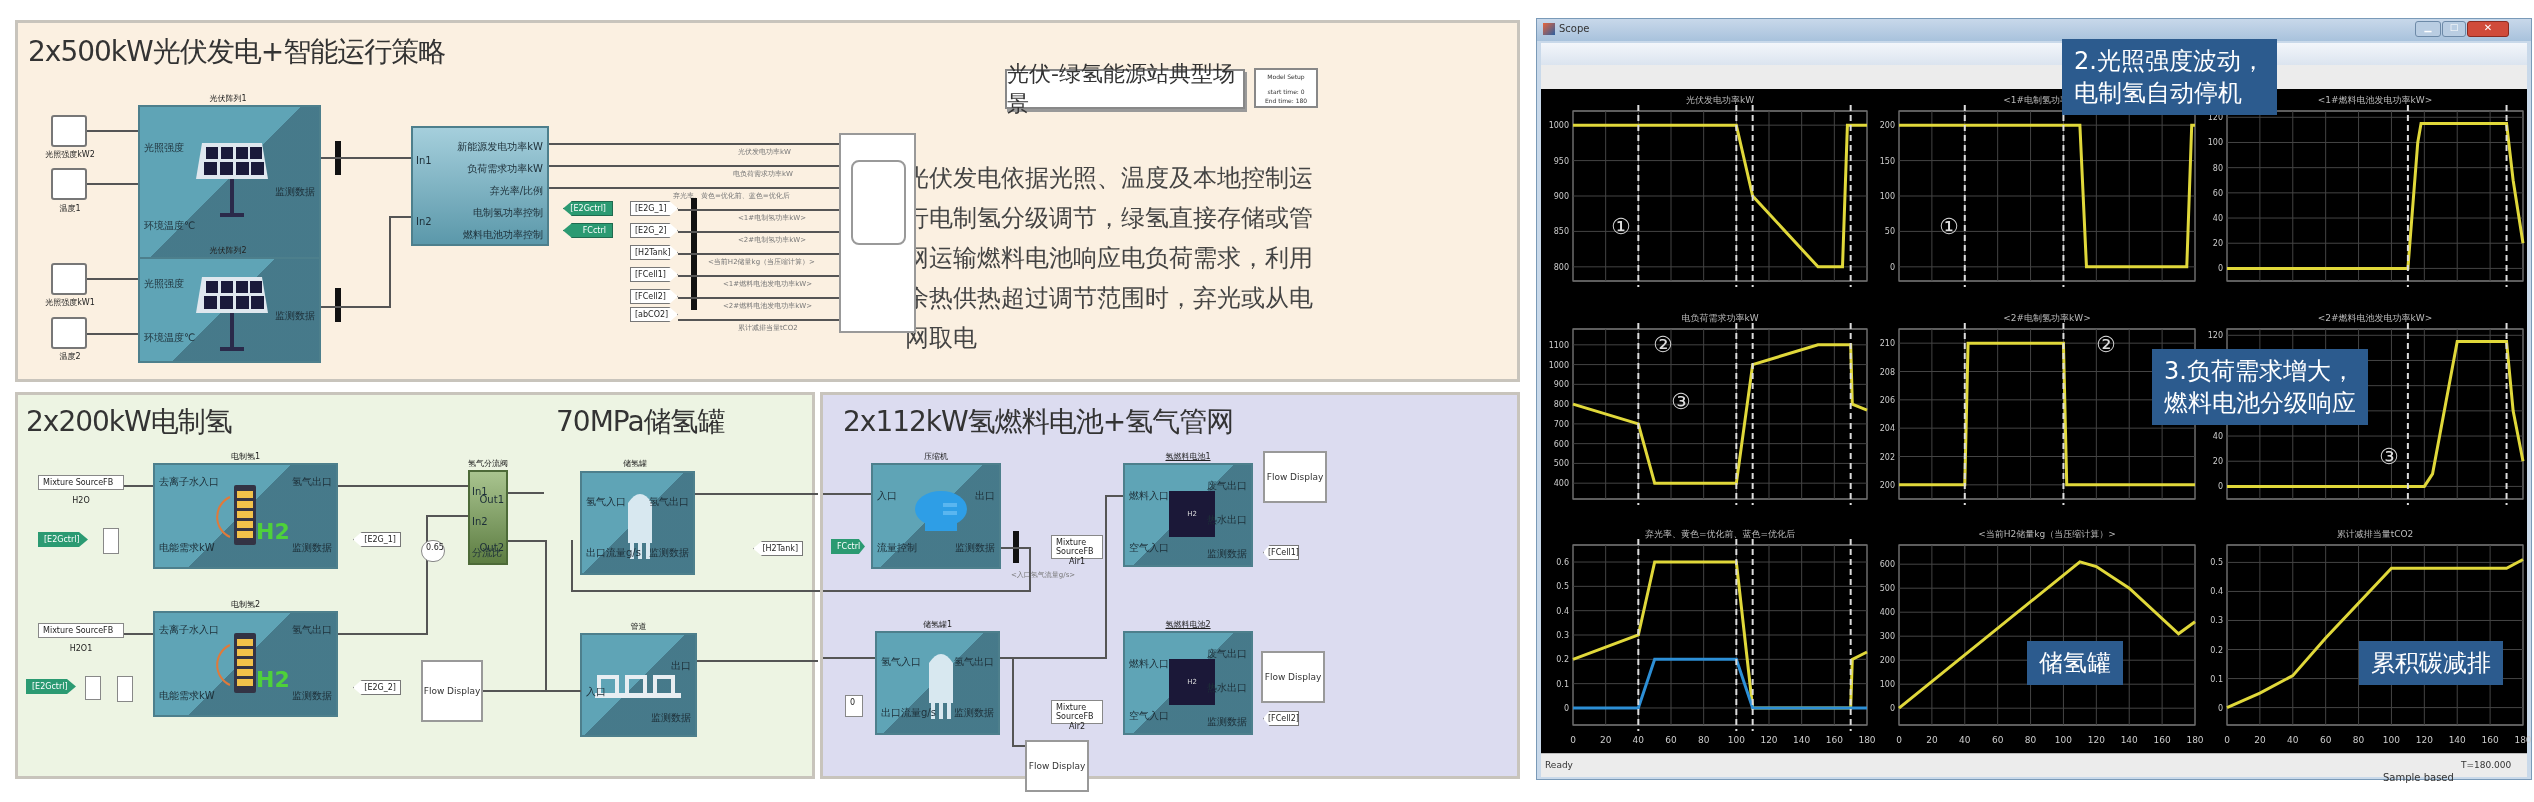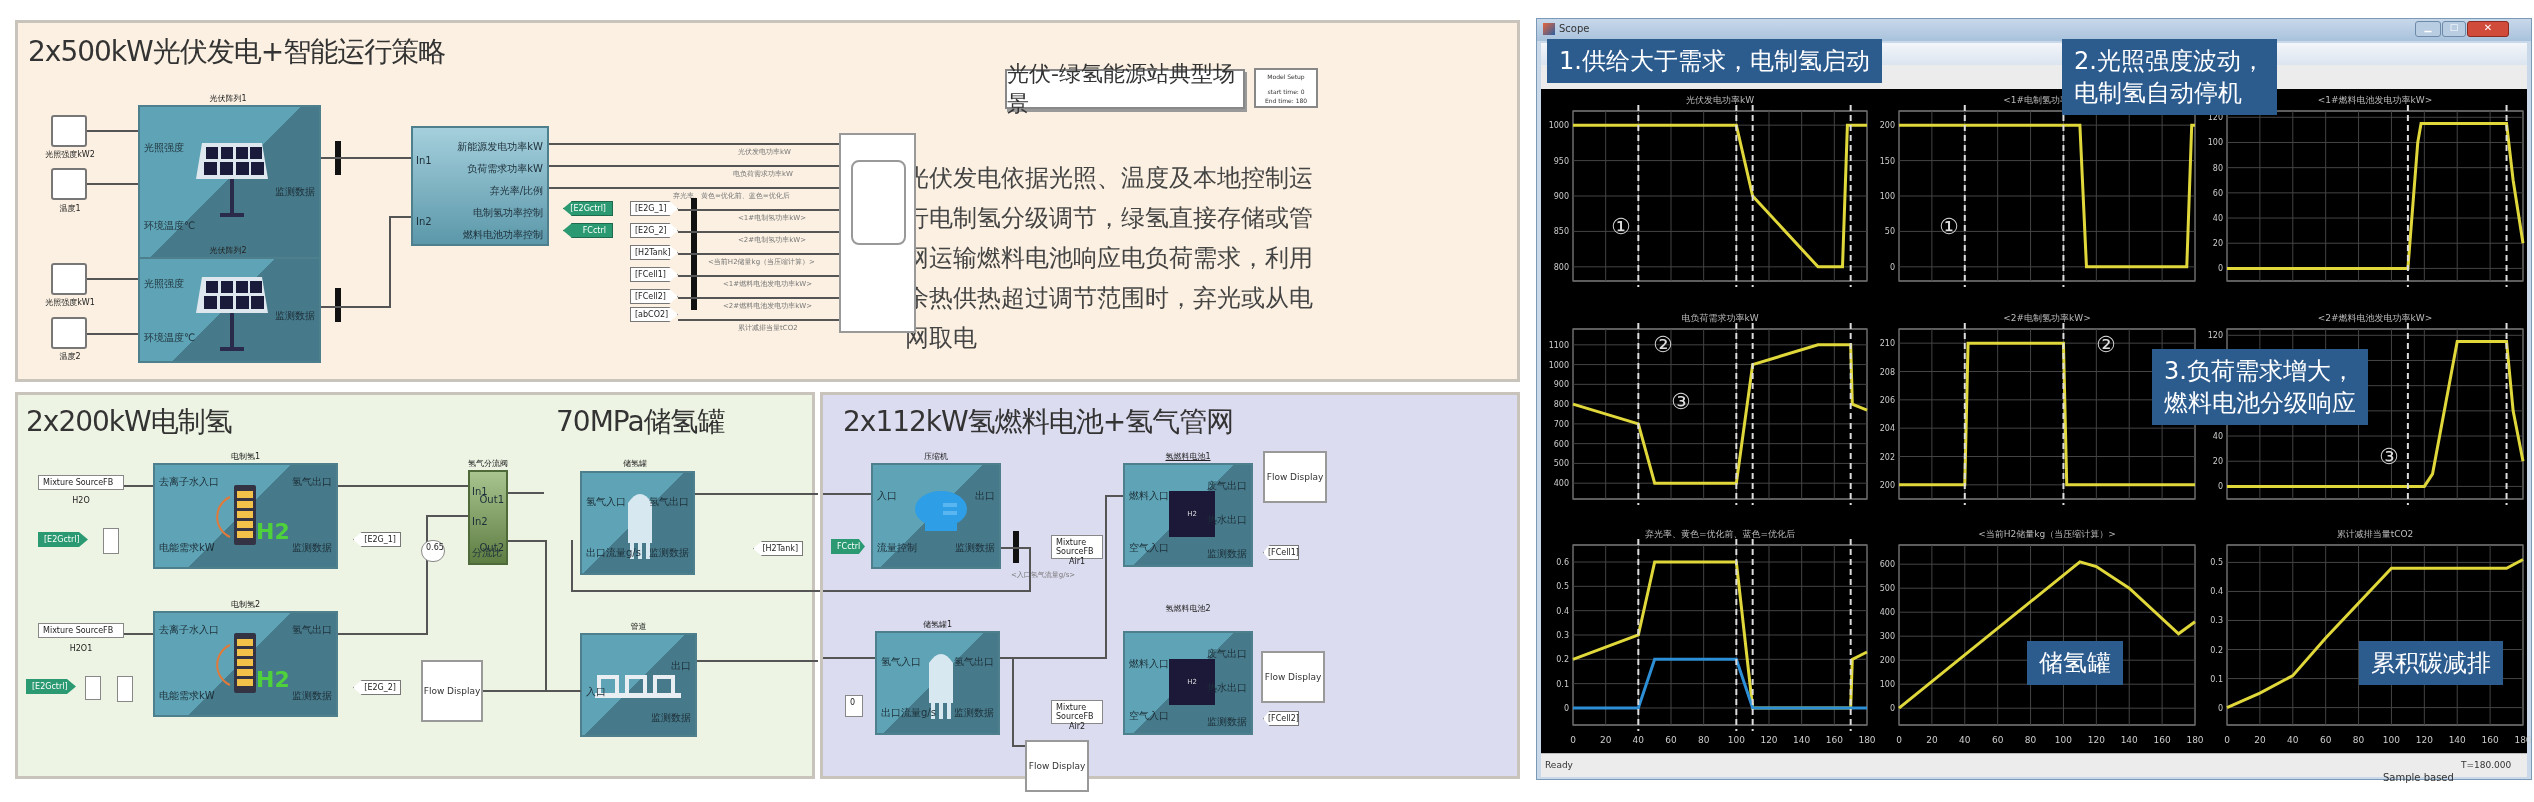--- a/index.html
+++ b/index.html
@@ -326,21 +326,21 @@
     </div>
     <div class="port" style="left:4px; top:24px;">燃料入口</div>
     <div class="port" style="left:4px; top:76px;">空气入口</div>
     <div class="port" style="right:4px; top:14px;">废气出口</div>
     <div class="port" style="right:4px; top:48px;">热水出口</div>
     <div class="port" style="right:4px; top:82px;">监测数据</div>
   </div>
   <div class="flowdisp" style="left:440px; top:56px; width:64px; height:52px;">Flow Display</div>
   <div class="from-white" style="left:440px; top:150px; width:36px; clip-path: polygon(18% 0, 100% 0, 100% 100%, 18% 100%, 0 50%); text-align:right;">[FCell1]</div>
 
-  <div class="block-label" style="left:300px; top:208px; width:130px;">氢燃料电池2</div>
+  <div class="block-label" style="left:300px; top:224px; width:130px;text-decoration:underline;">氢燃料电池2</div>
   <div class="block" style="left:300px; top:236px; width:130px; height:104px;">
     <div class="shadow"></div>
     <div class="abs" style="left:44px; top:26px; width:46px; height:46px; background:#1b1838; color:#ddd; font-size:7px; display:flex; align-items:center; justify-content:center;">
       <span>H2</span>
     </div>
     <div class="port" style="left:4px; top:24px;">燃料入口</div>
     <div class="port" style="left:4px; top:76px;">空气入口</div>
     <div class="port" style="right:4px; top:14px;">废气出口</div>
     <div class="port" style="right:4px; top:48px;">热水出口</div>
     <div class="port" style="right:4px; top:82px;">监测数据</div>
@@ -657,20 +657,19 @@
         <text x="838" y="375" fill="#ddd" font-size="22" font-family="DejaVu Sans, sans-serif">③</text>
       </svg>
   </div>
 
   <div class="abs" style="left:4px; top:734px; width:986px; height:24px; background:#ececec; border-top:1px solid #bbb;padding-left:28px;">
     <span class="abs" style="left:4px; top:6px; font-size:9px; color:#333;">Ready</span>
     <span class="abs" style="left:842px; top:18px; font-size:10px; color:#333;">Sample based</span>
     <span class="abs" style="left:920px; top:6px; font-size:9px; color:#333;">T=180.000</span>
   </div>
 
-  <div class="callout" style="left:10px; top:20px;">1.供给大于需求，电制氢启动</div>
   <div class="callout" style="left:525px; top:20px; white-space:pre;">2.光照强度波动，
 电制氢自动停机</div>
   <div class="callout" style="left:615px; top:330px; white-space:pre;">3.负荷需求增大，
 燃料电池分级响应</div>
   <div class="callout" style="left:490px; top:622px;">储氢罐</div>
   <div class="callout" style="left:822px; top:622px;">累积碳减排</div>
 </div>
 
 </body></html>

